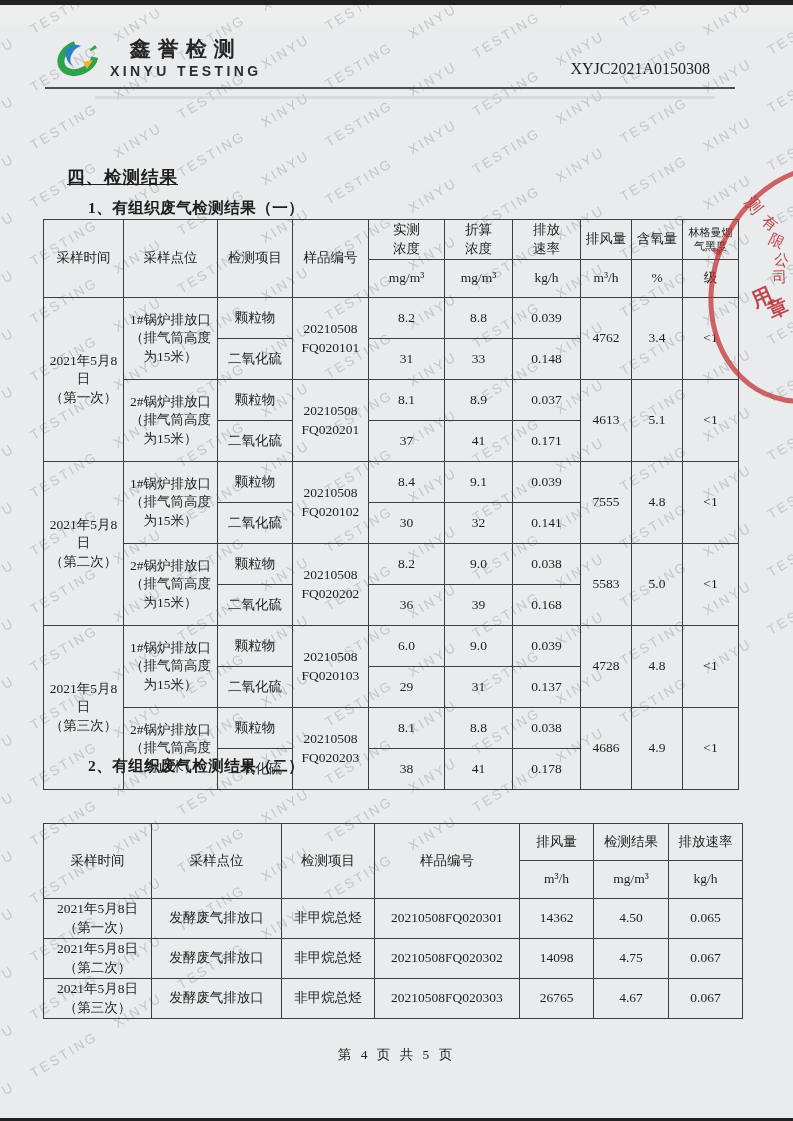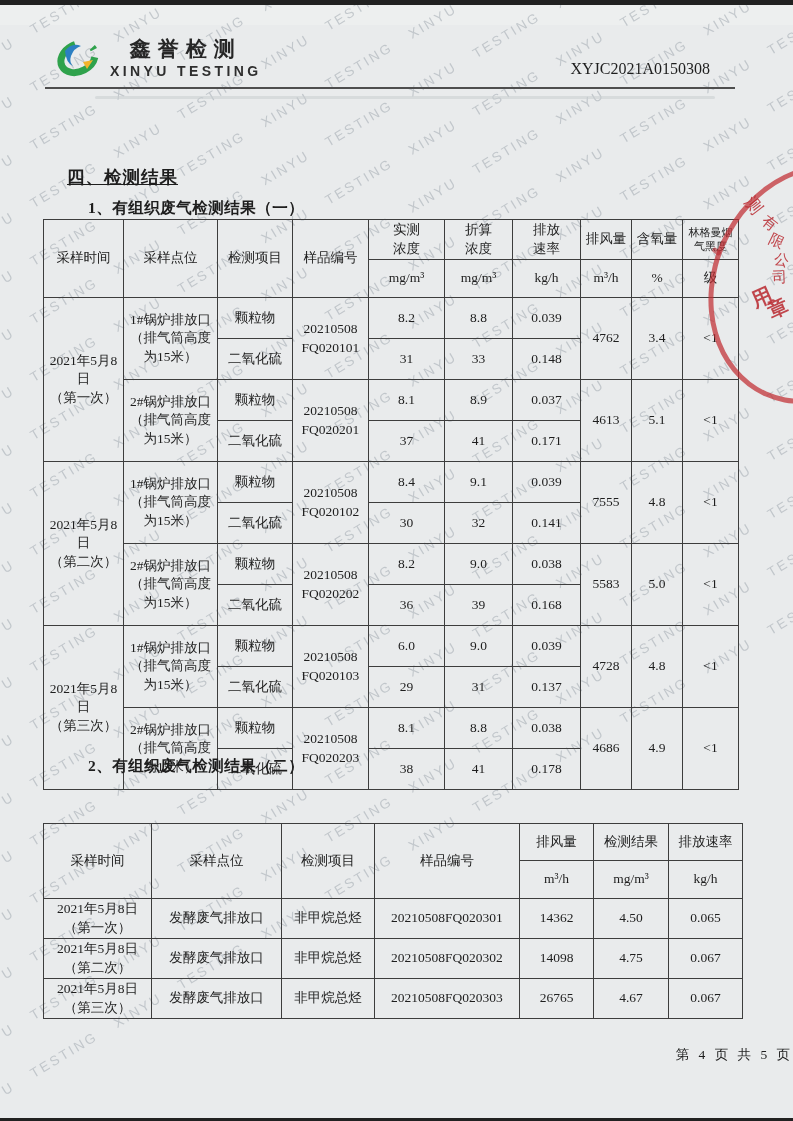--- a/index.html
+++ b/index.html
@@ -39,21 +39,21 @@
   td,th{border:1px solid #3d3d3d;text-align:center;vertical-align:middle;font-weight:normal;
         white-space:pre-line;padding:1px 2px;font-size:13.5px;line-height:1.35;overflow:hidden;}
   .t1 thead tr:nth-child(1) th{height:37px;}
   .t1 thead tr:nth-child(2) th{height:35px;}
   .t1 tbody tr{height:41px;}
   .t2 thead tr:nth-child(1) th{height:34px;}
   .t2 thead tr:nth-child(2) th{height:35px;}
   .t2 tbody tr{height:40px;}
   th.small{font-size:11px;line-height:1.25;}
 
-  .footer{position:absolute;left:0;top:1046px;width:100%;text-align:right;font-size:13.5px;
+  .footer{position:absolute;left:0;top:1046px;width:100%;text-align:center;font-size:13.5px;
           letter-spacing:3px;z-index:2;}
 
   
   .stamp{position:absolute;inset:0;z-index:4;pointer-events:none;}
   .stamp-ring{position:absolute;left:712px;top:161px;width:196px;height:236px;border:5px solid rgba(193,44,50,.72);
               border-radius:50%;transform:rotate(24deg);}
   .sc{position:absolute;color:rgba(185,40,47,.85);font-family:"Liberation Sans","DejaVu Sans",sans-serif;}
   .sc-big{font-weight:bold;font-size:20px;}
   .stamp-dot{position:absolute;left:712px;top:249px;width:9px;height:5px;background:rgba(185,40,47,.6);
              transform:rotate(38deg);border-radius:2px;}

